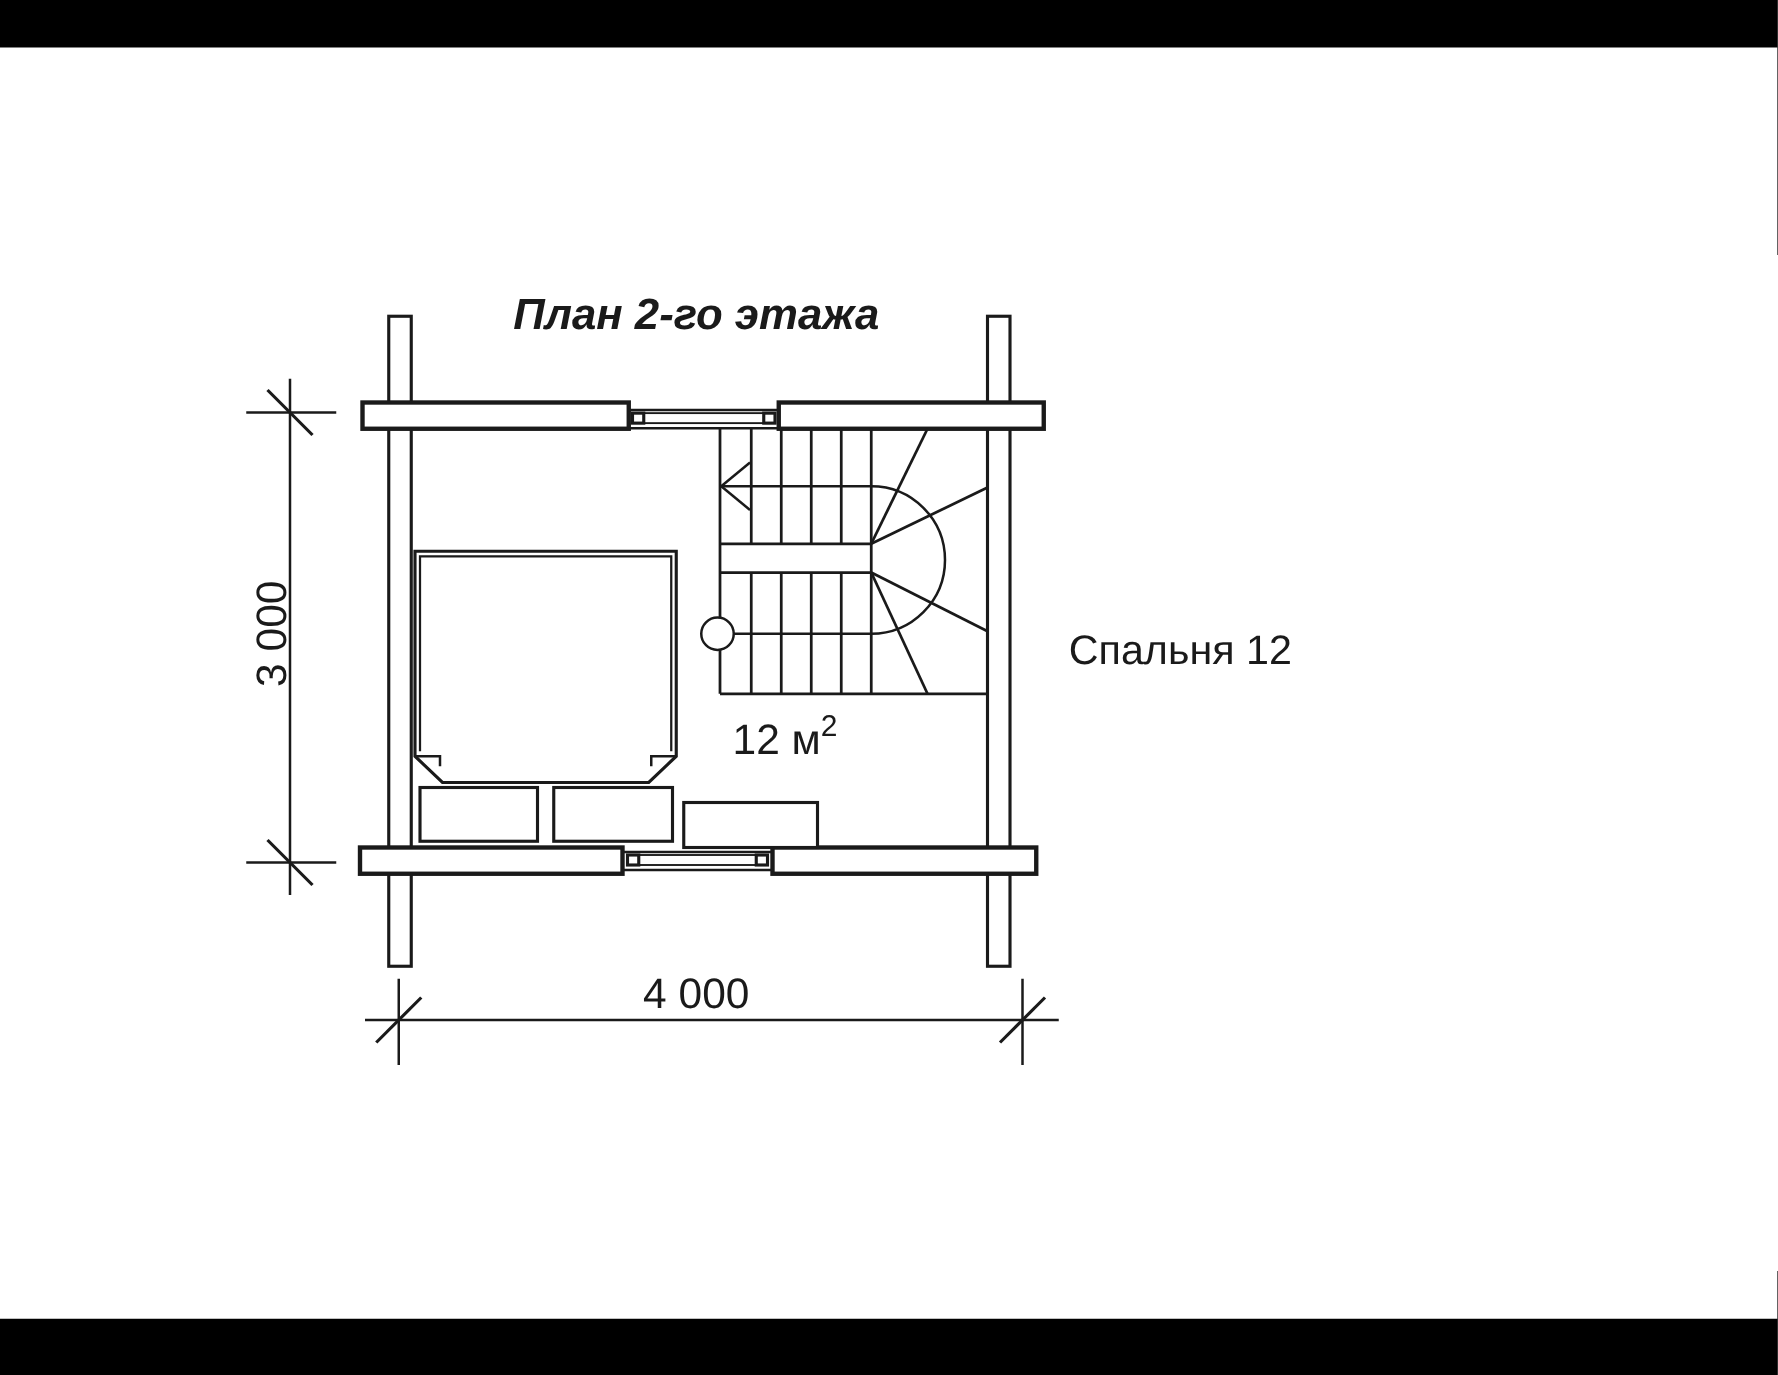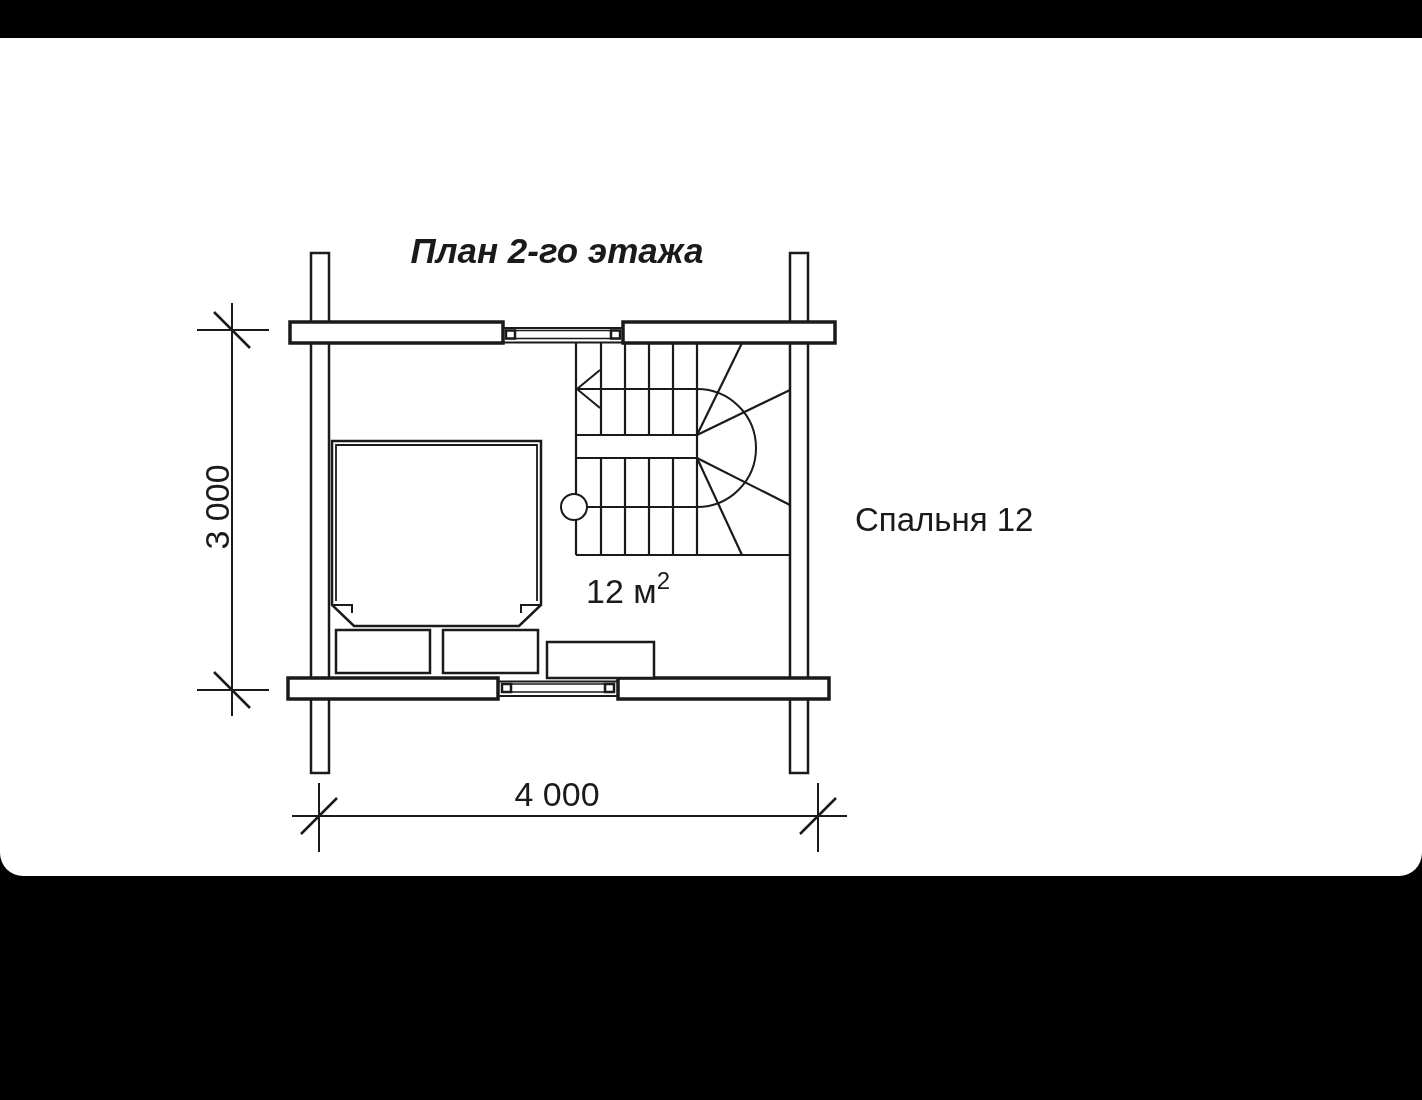--- a/index.html
+++ b/index.html
@@ -1,16 +1,16 @@
 <!DOCTYPE html>
 <html><head>
 <meta charset="utf-8">
 <style>
   html,body{margin:0;padding:0;background:#000;}
-  .page{position:relative;width:1422px;height:876px;overflow:hidden;border-radius:23px;}
+  .page{position:relative;width:1422px;height:1100px;overflow:hidden;}
   svg{display:block;font-family:"Liberation Sans", sans-serif;}
   text{fill:#1a1a1a;}
   .t-title{font-size:35px;font-weight:bold;font-style:italic;}
   .t-label{font-size:33px;}
   .t-dim{font-size:34px;}
   .t-area{font-size:34px;}
 </style>
 </head>
 <body>
 

